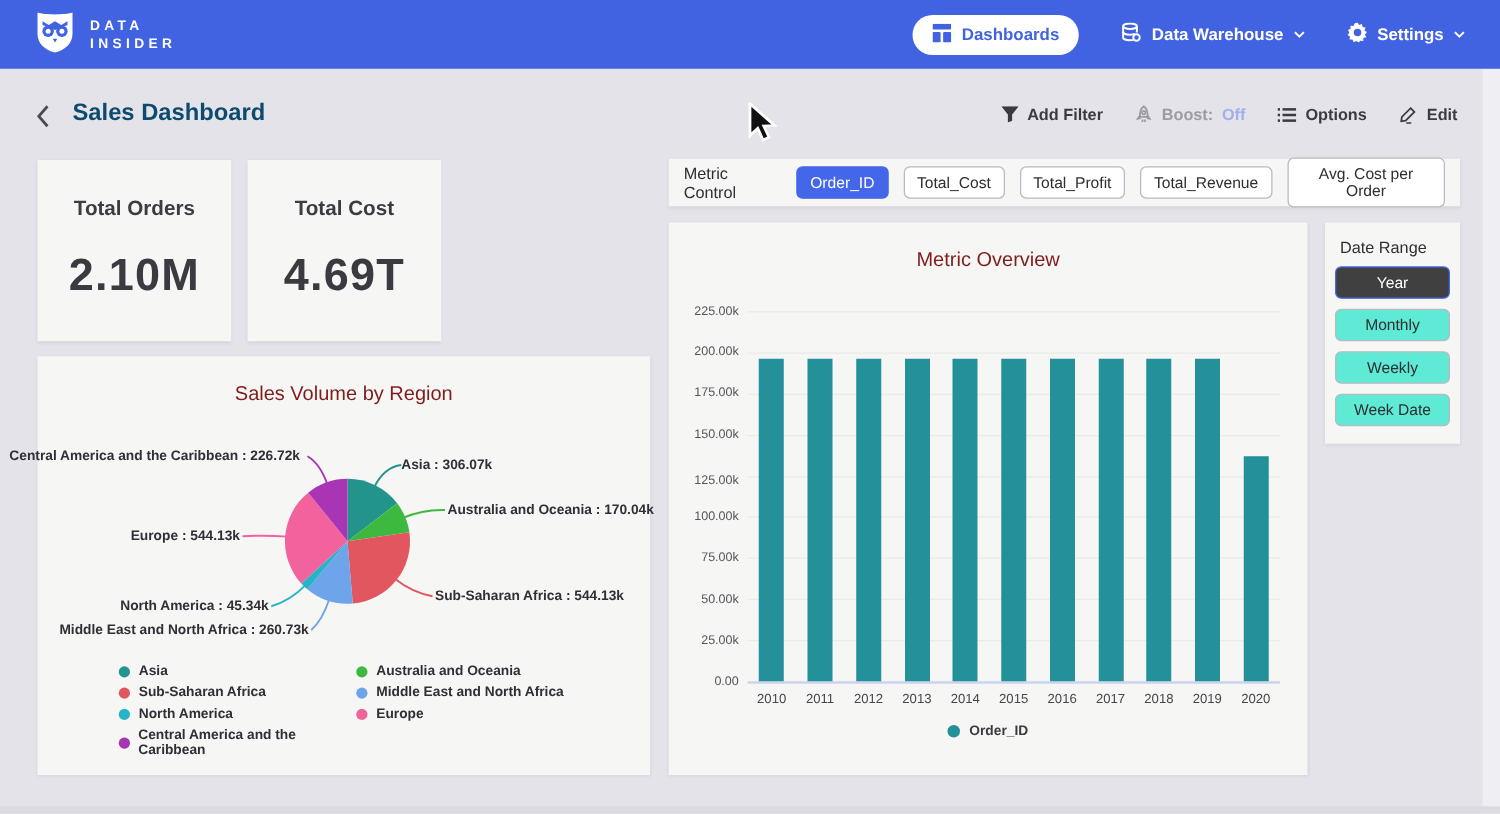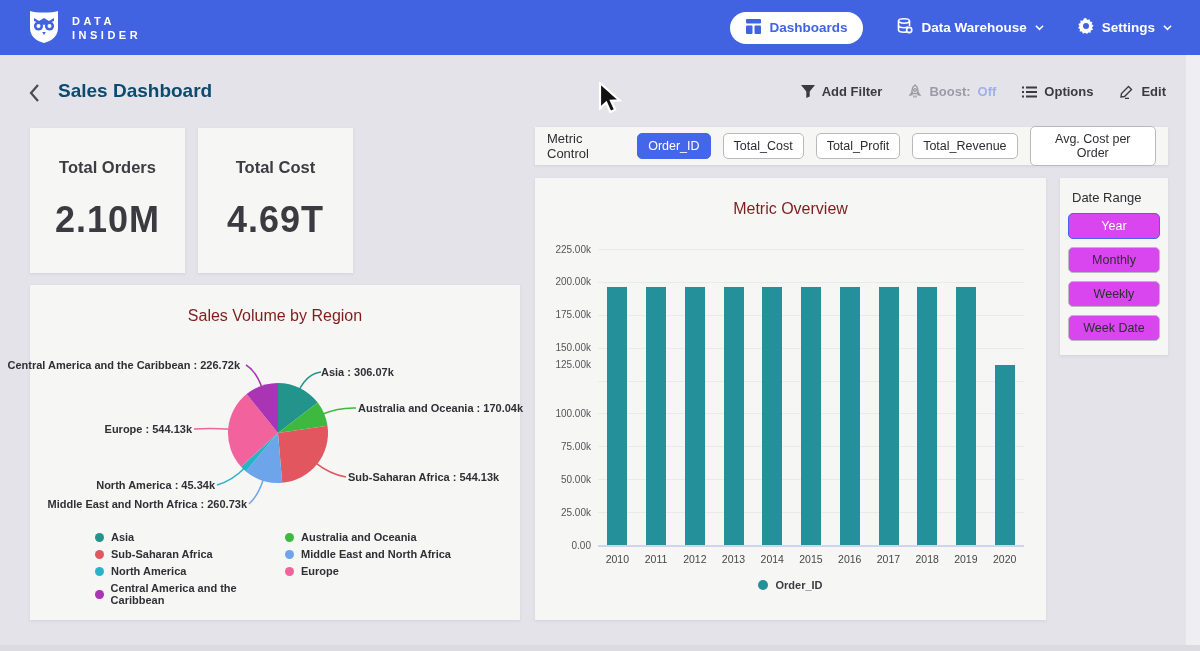--- a/index.html
+++ b/index.html
@@ -64,23 +64,23 @@
   .pcl-5 { right:328px; top:138px; }
   .pcl-6 { right:280px; top:74px; }
   .pie-legend { position:absolute; left:65px; top:246px; display:flex; }
   .pie-legend-col { display:flex; flex-direction:column; gap:5px; width:190px; }
   .legend-item { display:flex; align-items:center; gap:7px; font-size:11px; font-weight:bold; color:#2f2f35; }
   .legend-item .dot { width:9px; height:9px; }
 
   
   .date-panel { left:1060px; top:178px; width:108px; height:177px; padding:10px 8px; }
   .date-label { font-size:13px; color:#2e2e33; margin:2px 0 8px 4px; }
-  .date-btn { display:block; width:92px; height:26px; margin:0 0 8px 0; background:#d946ef; border:1px solid #b9b9bf;
+  .date-btn { display:block; width:92px; height:26px; margin:0 0 8px 0; background:#5eead4; border:1px solid #b9b9bf;
               border-radius:5px; font-size:12.5px; color:#2e2e33; cursor:pointer; }
-  .date-btn.selected { background:#d946ef; border-color:#4467ea; color:#fff; }
+  .date-btn.selected { background:#404040; border-color:#4467ea; color:#fff; }
 
   
   .scroll-track { position:absolute; right:0; top:55px; width:14px; height:596px; background:#efeef3; }
   .bottom-strip { position:absolute; left:0; bottom:0; width:1200px; height:6px; background:#dcdbe2; }
   .cursor { position:absolute; left:598px; top:82px; z-index:20; pointer-events:none; }
 </style>
 </head>
 <body>
 
 <div class="app">
@@ -212,21 +212,21 @@
         <div class="y-tick-label" style="top: 361.5px;">0.00</div>
         <div class="grid-line" style="left: 63px; top: 334.1px; width: 426px;"></div>
         <div class="y-tick-label" style="top: 328.6px;">25.00k</div>
         <div class="grid-line" style="left: 63px; top: 301.2px; width: 426px;"></div>
         <div class="y-tick-label" style="top: 295.7px;">50.00k</div>
         <div class="grid-line" style="left: 63px; top: 268.3px; width: 426px;"></div>
         <div class="y-tick-label" style="top: 262.8px;">75.00k</div>
         <div class="grid-line" style="left: 63px; top: 235.4px; width: 426px;"></div>
         <div class="y-tick-label" style="top: 229.9px;">100.00k</div>
         <div class="grid-line" style="left: 63px; top: 202.6px; width: 426px;"></div>
-        <div class="y-tick-label" style="top: 181px;">125.00k</div>
+        <div class="y-tick-label" style="top: 201px;">125.00k</div>
         <div class="grid-line" style="left: 63px; top: 169.7px; width: 426px;"></div>
         <div class="y-tick-label" style="top: 164.2px;">150.00k</div>
         <div class="grid-line" style="left: 63px; top: 136.8px; width: 426px;"></div>
         <div class="y-tick-label" style="top: 131.3px;">175.00k</div>
         <div class="grid-line" style="left: 63px; top: 103.9px; width: 426px;"></div>
         <div class="y-tick-label" style="top: 98.4px;">200.00k</div>
         <div class="grid-line" style="left: 63px; top: 71px; width: 426px;"></div>
         <div class="y-tick-label" style="top: 65.5px;">225.00k</div>
         <div class="bar" style="left: 72.4px; top: 109.3px; height: 257.7px; background: rgb(35, 144, 154);"></div>
         <div class="x-tick-label" style="left: 63px; width: 38.7px; top: 375px;">2010</div>

